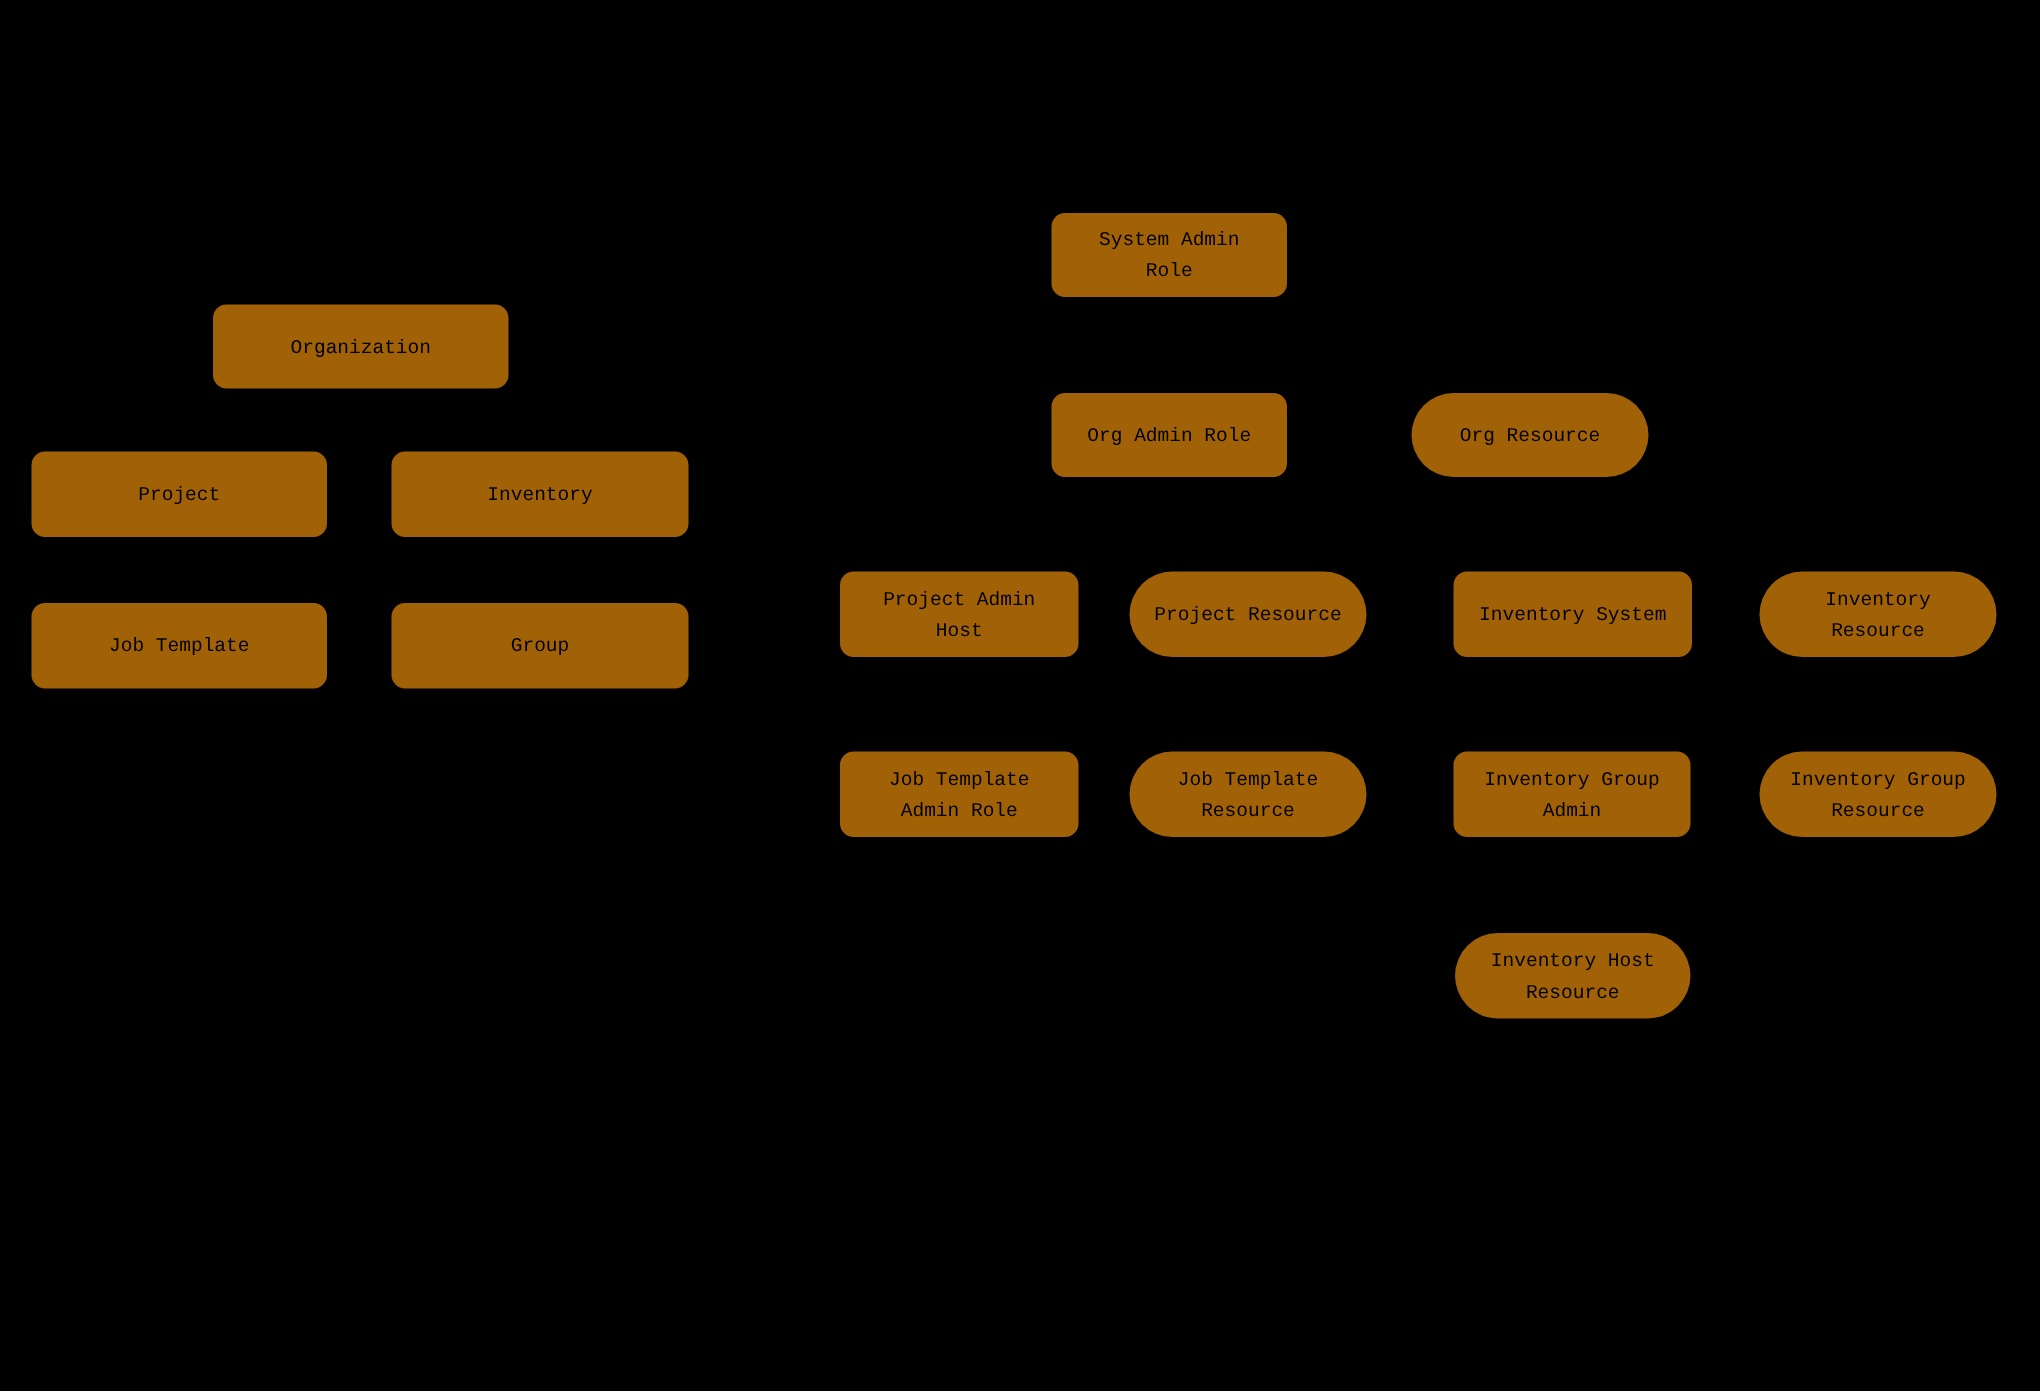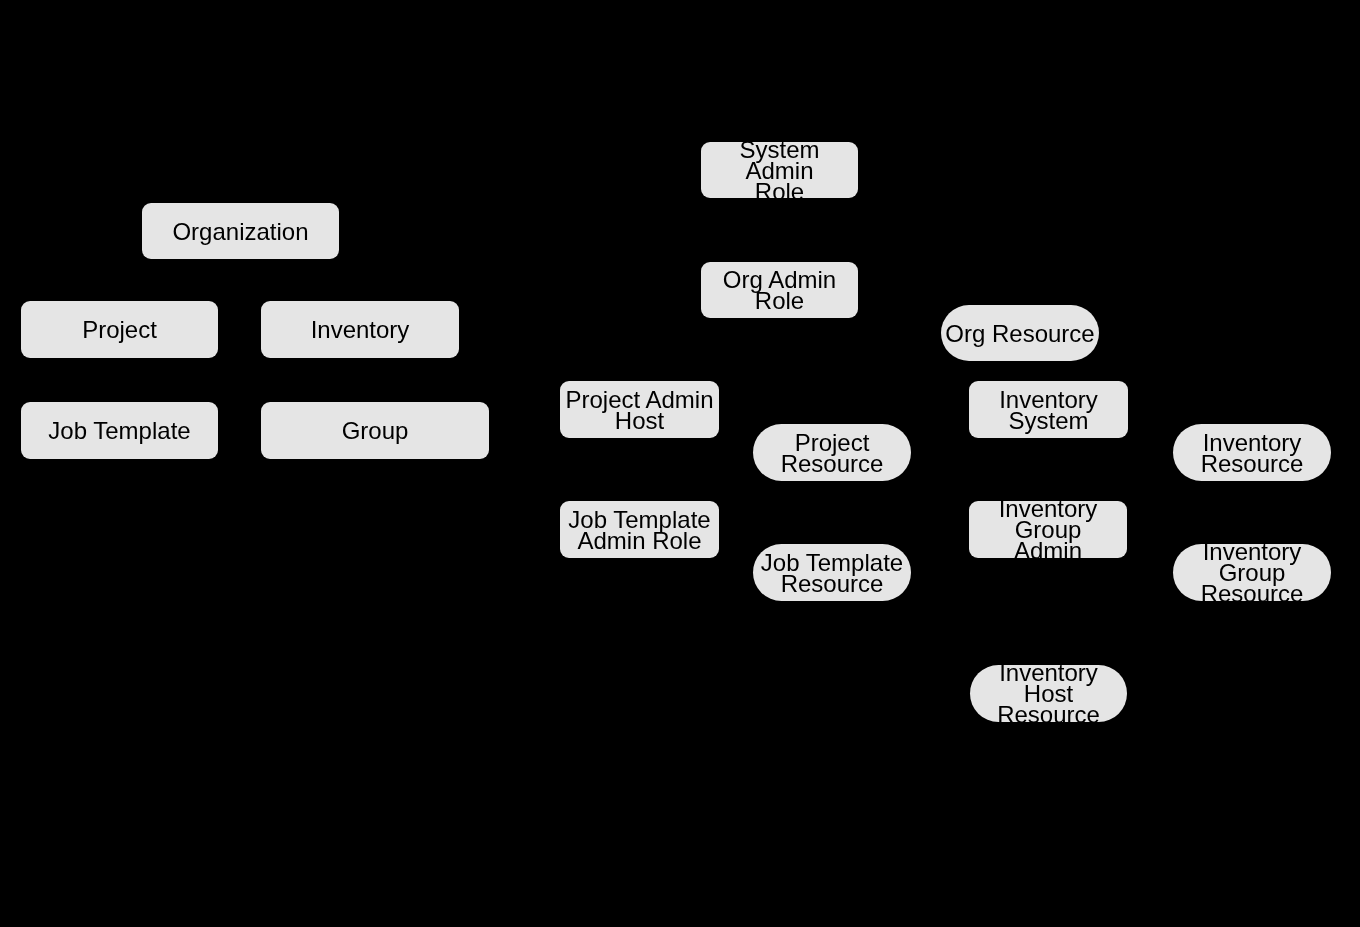--- a/index.html
+++ b/index.html
@@ -10,35 +10,35 @@
   .canvas {
     position: relative;
     width: 1360px;
     height: 927px;
     background: #000000;
     font-family: "Liberation Sans", sans-serif;
     overflow: hidden;
   }
   .node {
     position: absolute;
-    background: #e5e5e5;
+    background: #a16207;
     color: #000000;
     display: flex;
     align-items: center;
     justify-content: center;
     text-align: center;
-    font-size: 24px;
+    font-size: 13px;
     line-height: 21px;
     font-weight: 400;
     border-radius: 9px;
     box-sizing: border-box;
+    font-family: Liberation Mono, monospace;
   }
   .pill {
     border-radius: 999px;
-    margin-top: 43px;
   }
   .label {
     white-space: pre-line;
     display: block;
     padding: 0 4px;
   }
 </style>
 </head>
 <body>
 
@@ -53,21 +53,21 @@
   </div>
 
   <div class="node" style="left:261px; top:301px; width:198px; height:57px;">
     <span class="label">Inventory</span>
   </div>
 
   <div class="node" style="left:21px; top:402px; width:197px; height:57px;">
     <span class="label">Job Template</span>
   </div>
 
-  <div class="node" style="left:261px; top:402px; width:228px; height:57px;">
+  <div class="node" style="left:261px; top:402px; width:198px; height:57px;">
     <span class="label">Group</span>
   </div>
 
 
   <div class="node" style="left:701px; top:142px; width:157px; height:56px;">
     <span class="label">System Admin
 Role</span>
   </div>
 
   <div class="node" style="left:701px; top:262px; width:157px; height:56px;align-items:center;">

